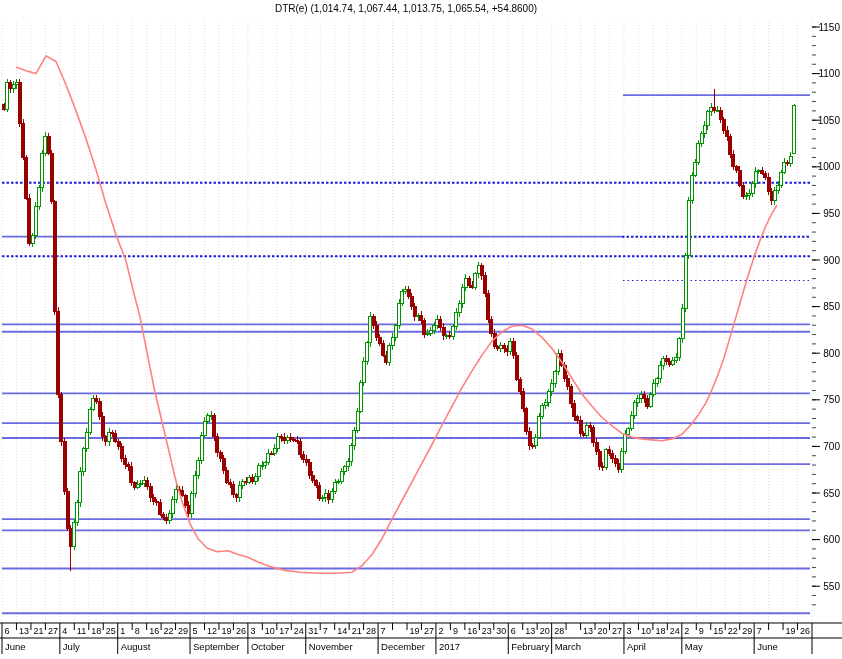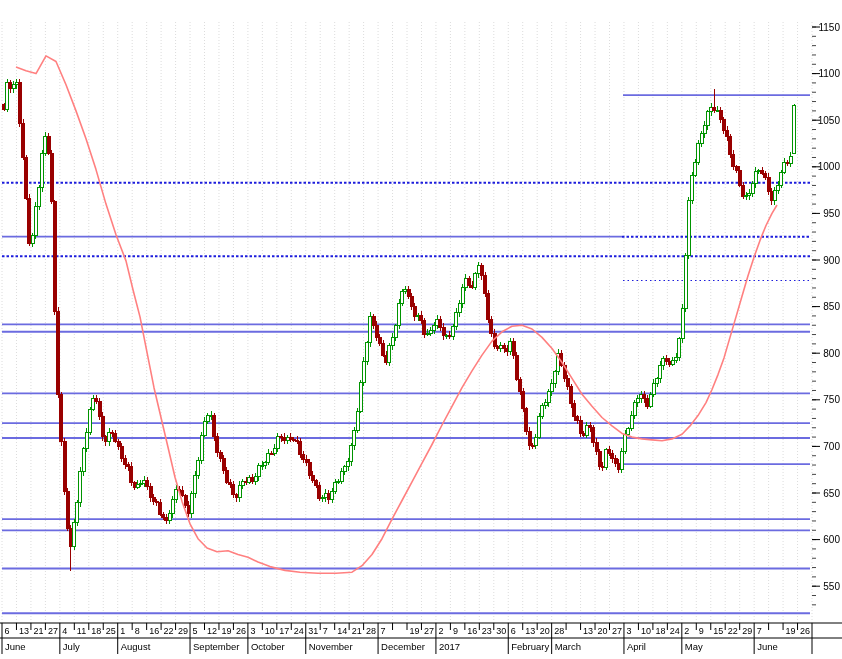--- a/index.html
+++ b/index.html
@@ -801,13 +801,14 @@
       <line x1="754.1428571428571" y1="623" x2="754.1428571428571" y2="654" stroke="#000" stroke-width="1"></line>
       <text x="757.1428571428571" y="650" font-size="9.5" fill="#000000">June</text>
       <text x="756.6428571428571" y="634" font-size="9" fill="#000000">7</text>
       <line x1="768.6071428571428" y1="623" x2="768.6071428571428" y2="630" stroke="#000" stroke-width="1"></line>
       <line x1="783.0714285714286" y1="623" x2="783.0714285714286" y2="630" stroke="#000" stroke-width="1"></line>
       <text x="785.5714285714286" y="634" font-size="9" fill="#000000">19</text>
       <line x1="797.5357142857142" y1="623" x2="797.5357142857142" y2="630" stroke="#000" stroke-width="1"></line>
       <text x="800.0357142857142" y="634" font-size="9" fill="#000000">26</text>
       <line x1="812" y1="623" x2="812" y2="654" stroke="#000" stroke-width="1"></line>
     </svg>
+  <div id="chart-title">DTR(e) (1,014.74, 1,067.44, 1,013.75, 1,065.54, +54.8600)</div>
 </div>
 
 </body></html>

